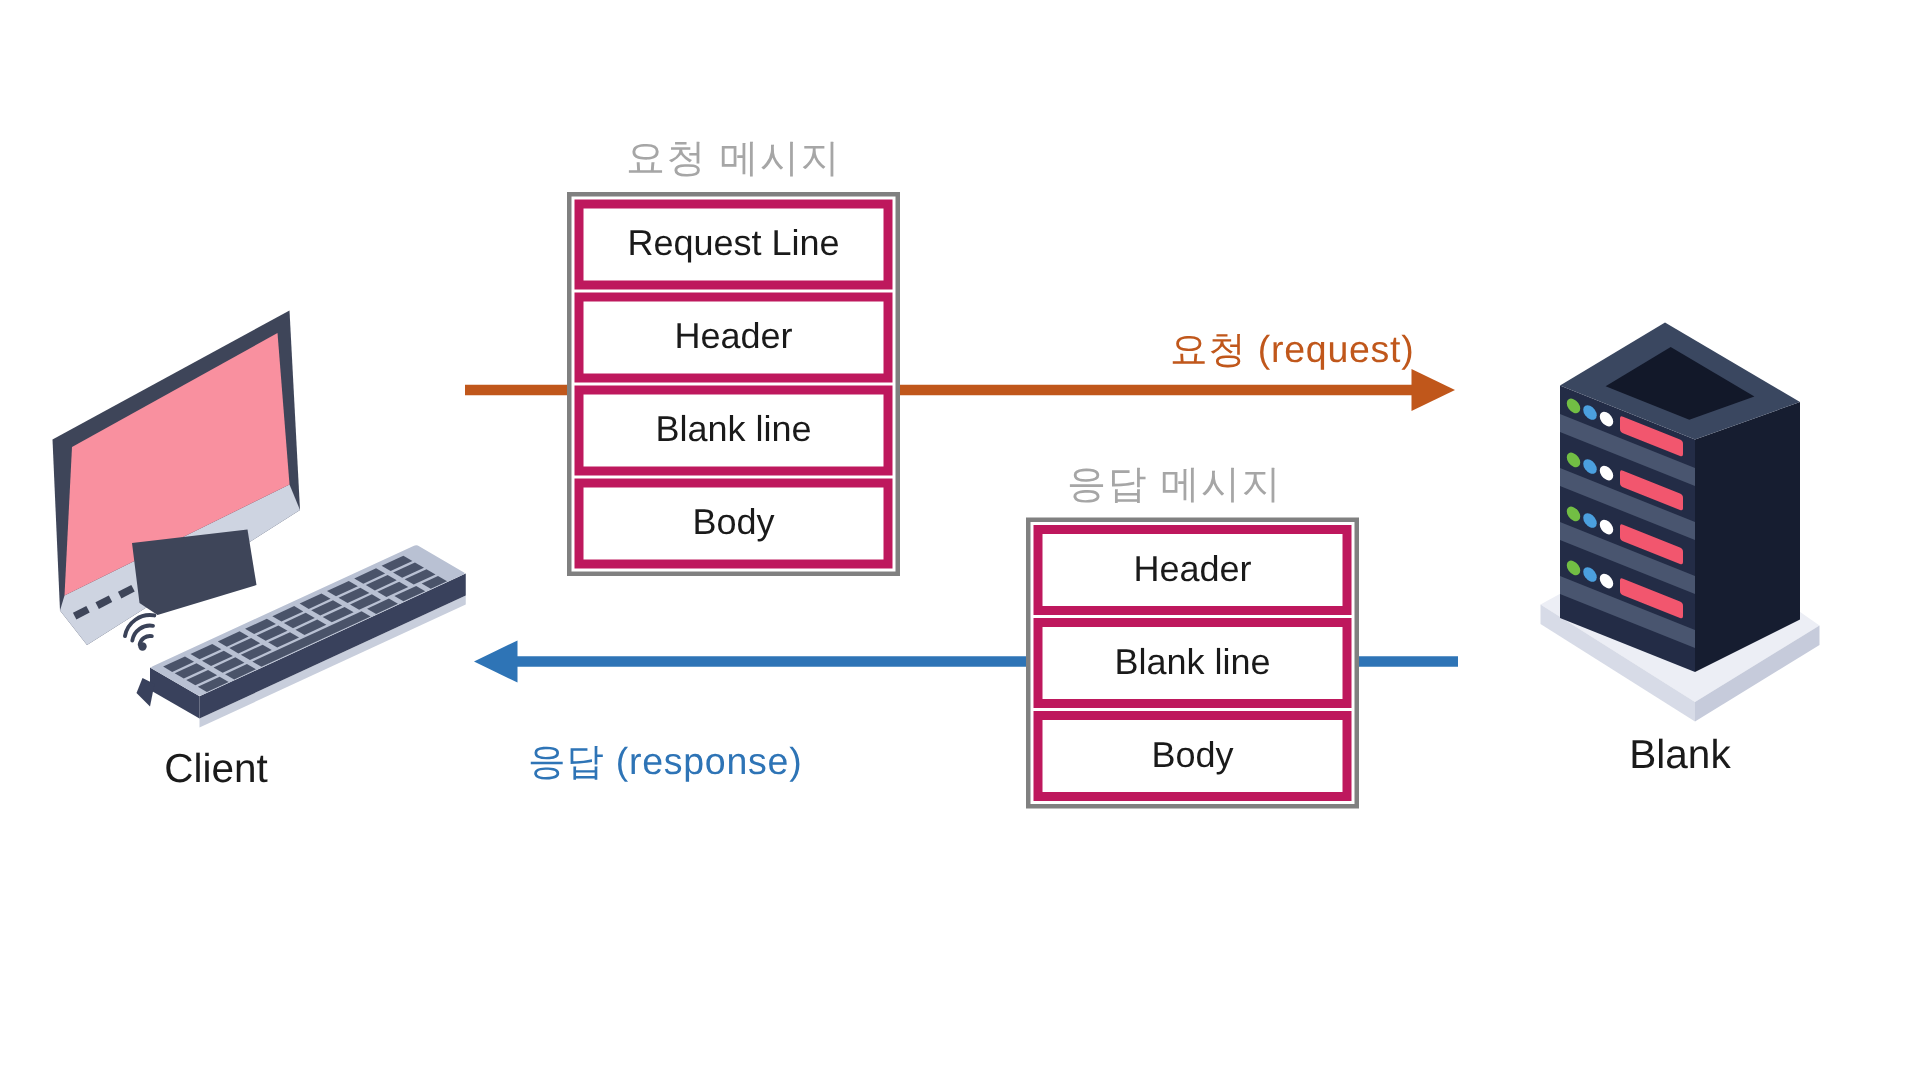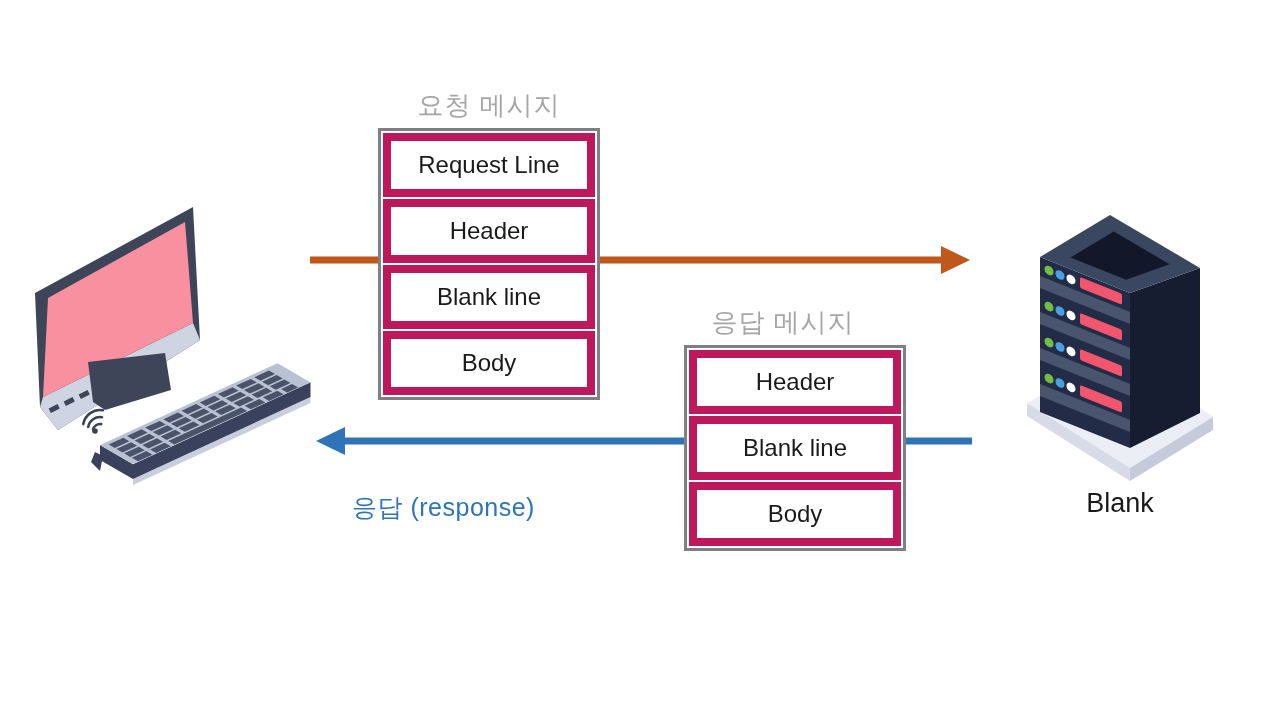--- a/index.html
+++ b/index.html
@@ -19,21 +19,21 @@
   
   .msg-title{
     position:absolute;width:222px;text-align:center;
     color:#a6a6a6;font-size:26px;letter-spacing:1px;white-space:nowrap;
   }
   .msg-box{
     position:absolute;width:212px;
     border:3px solid #808080;background:#ffffff;padding:2px;
   }
   .msg-row{
-    border:8px solid #be185d;background:#ffffff;margin-top:2px;
+    border:6px solid #be185d;background:#ffffff;margin-top:2px;
     height:48px;line-height:48px;text-align:center;
     color:#1a1a1a;font-size:24px;white-space:nowrap;
   }
   .msg-row:first-child{margin-top:0;}
 
   
   .arrow-label{
     position:absolute;font-size:25px;white-space:nowrap;letter-spacing:0.5px;
   }
   .arrow-label.request{color:#c0571b;}
@@ -182,17 +182,19 @@
   <div class="msg-group">
     <div class="msg-title" style="left:672px;top:305px">응답 메시지</div>
     <div class="msg-box" style="left:684px;top:345px">
       <div class="msg-row">Header</div>
       <div class="msg-row">Blank line</div>
       <div class="msg-row">Body</div>
     </div>
   </div>
 
   <div class="text-layer" style="left:0;top:0;width:1280px;height:720px;pointer-events:none">
+    <div class="arrow-label request" style="right:337px;top:216px">요청 (request)</div>
     <div class="arrow-label response" style="left:352px;top:459px">응답 (response)</div>
+    <div class="node-label" style="left:64px;top:497px">Client</div>
     <div class="node-label" style="left:1040px;top:488px">Blank</div>
   </div>
 
 </div>
 
 </body></html>

